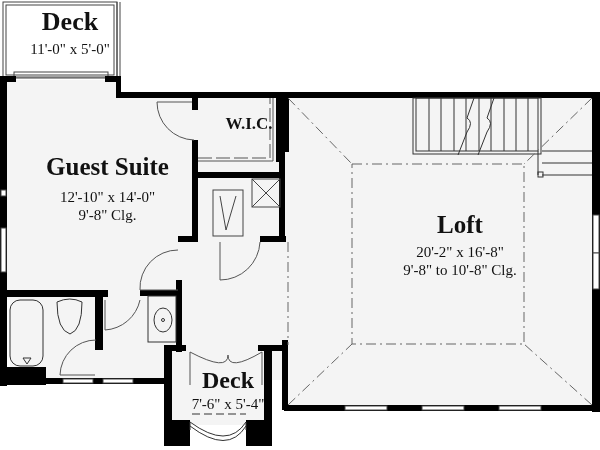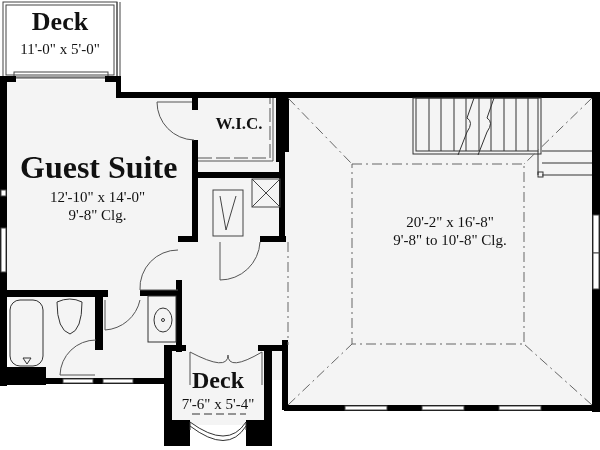--- a/index.html
+++ b/index.html
@@ -1,18 +1,18 @@
 <!DOCTYPE html>
 <html><head>
   <meta charset="utf-8">
   <style>
     html, body { margin: 0; padding: 0; background: #ffffff; }
     body { width: 600px; height: 450px; overflow: hidden; position: relative; font-family: "Liberation Serif", serif; }
     #plan { position: absolute; left: 0; top: 0; width: 600px; height: 450px; }
-    .lbl { position: absolute; text-align: center; color: #111; font-family: "Liberation Serif", "DejaVu Serif", serif; white-space: nowrap; }
+    .lbl { position: absolute; text-align: center; color: #111; font-family: "Liberation Serif", "DejaVu Serif", serif; white-space: nowrap; margin-left: 10px; }
     .room-name { font-weight: bold; }
     .dim { font-size: 15px; line-height: 18px; }
   </style>
 </head>
 <body>
 
 <svg id="plan" viewBox="0 0 600 450" xmlns="http://www.w3.org/2000/svg">
 
   <g fill="#f4f4f4">
     <rect x="6" y="80" width="110" height="220"></rect>
@@ -162,30 +162,31 @@
     <line x1="192" y1="414" x2="246" y2="414" stroke-dasharray="8,4"></line>
   </g>
 </svg>
 
 <div class="lbl" style="left:4px; top:6px; width:112px;">
   <div class="room-name" style="font-size:26px; line-height:32px;">Deck</div>
   <div class="dim" style="margin-top:2px;">11'-0" x 5'-0"</div>
 </div>
 
 <div class="lbl" style="left:20px; top:152px; width:155px;">
-  <div class="room-name" style="font-size:32px; line-height:30px;">Guest Suite</div>
+  <div class="room-name" style="font-size:25px; line-height:30px;">Guest Suite</div>
   <div class="dim" style="margin-top:6px;">12'-10" x 14'-0"</div>
   <div class="dim">9'-8" Clg.</div>
 </div>
 
 <div class="lbl" style="left:204px; top:114px; width:70px;">
   <div class="room-name" style="font-size:17px; line-height:20px;">W.I.C.</div>
 </div>
 
 <div class="lbl" style="left:370px; top:210px; width:160px;">
+  <div class="room-name" style="font-size:25px; line-height:30px;">Loft</div>
   <div class="dim" style="margin-top:3px;">20'-2" x 16'-8"</div>
   <div class="dim">9'-8" to 10'-8" Clg.</div>
 </div>
 
 <div class="lbl" style="left:172px; top:365px; width:92px;">
   <div class="room-name" style="font-size:24px; line-height:30px;">Deck</div>
   <div class="dim" style="margin-top:0px;">7'-6" x 5'-4"</div>
 </div>
 
 </body></html>

